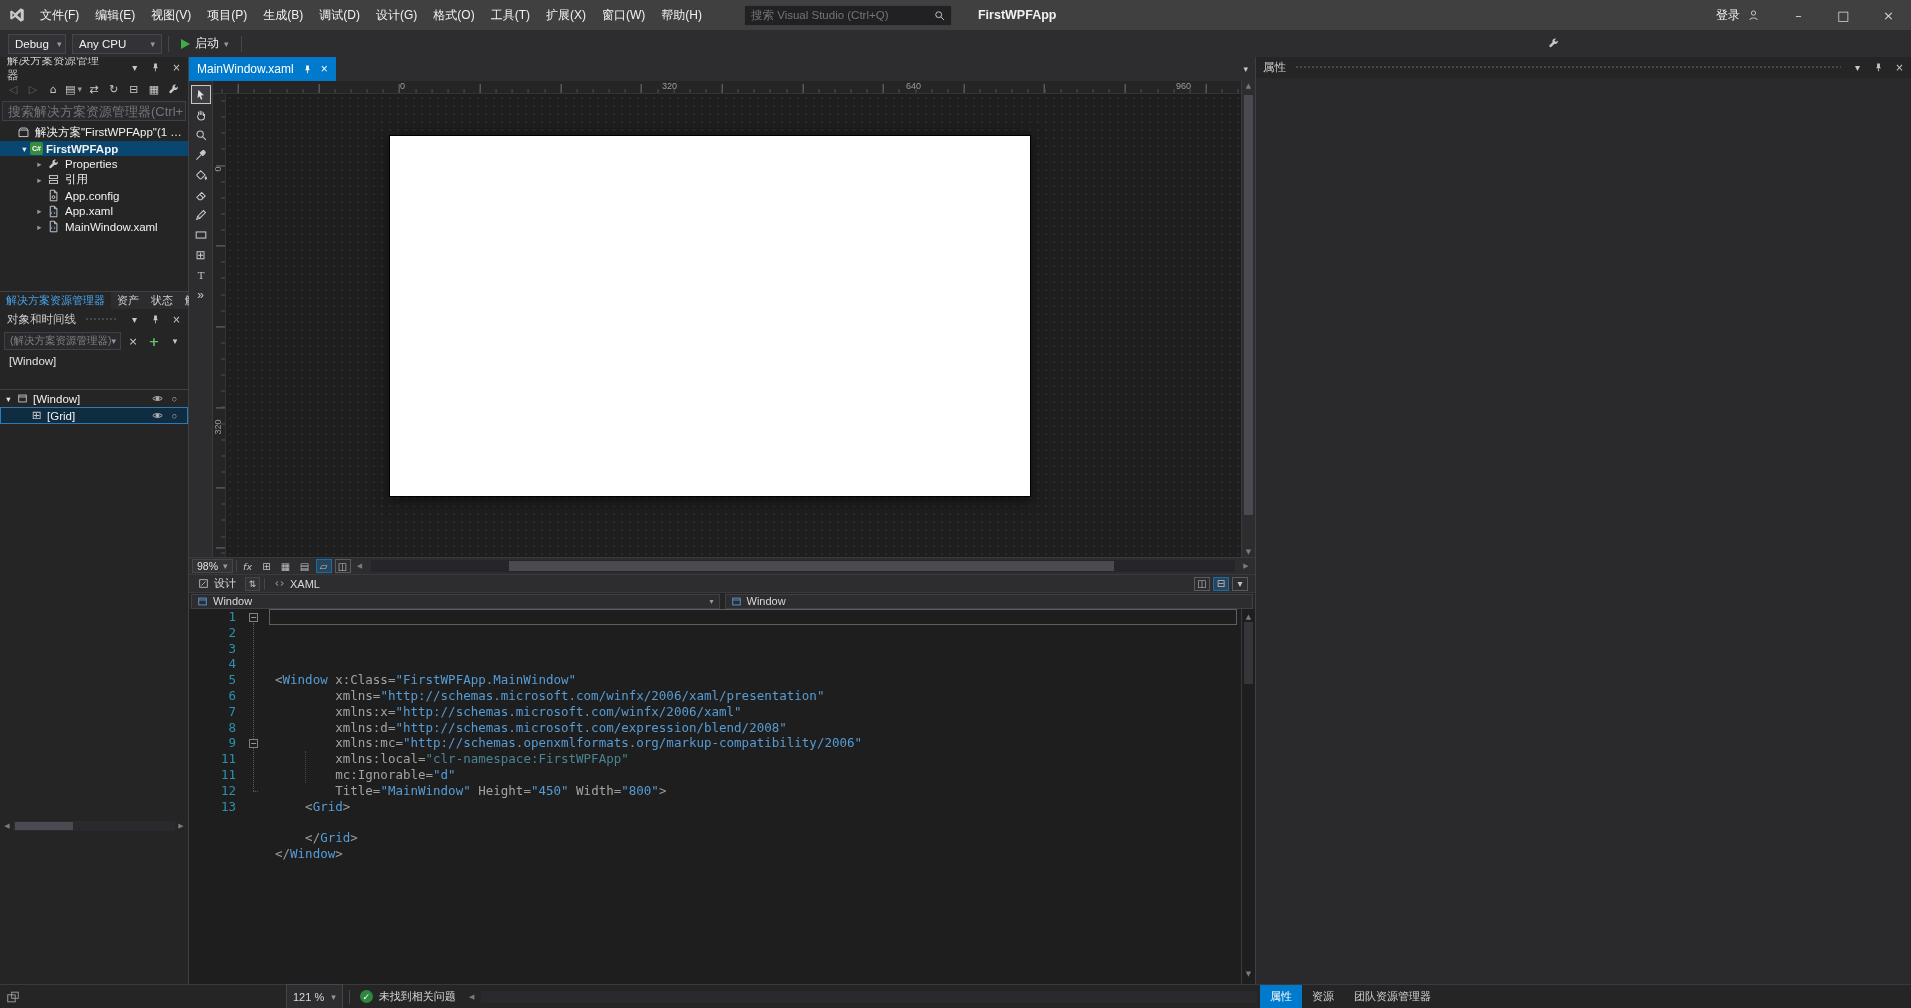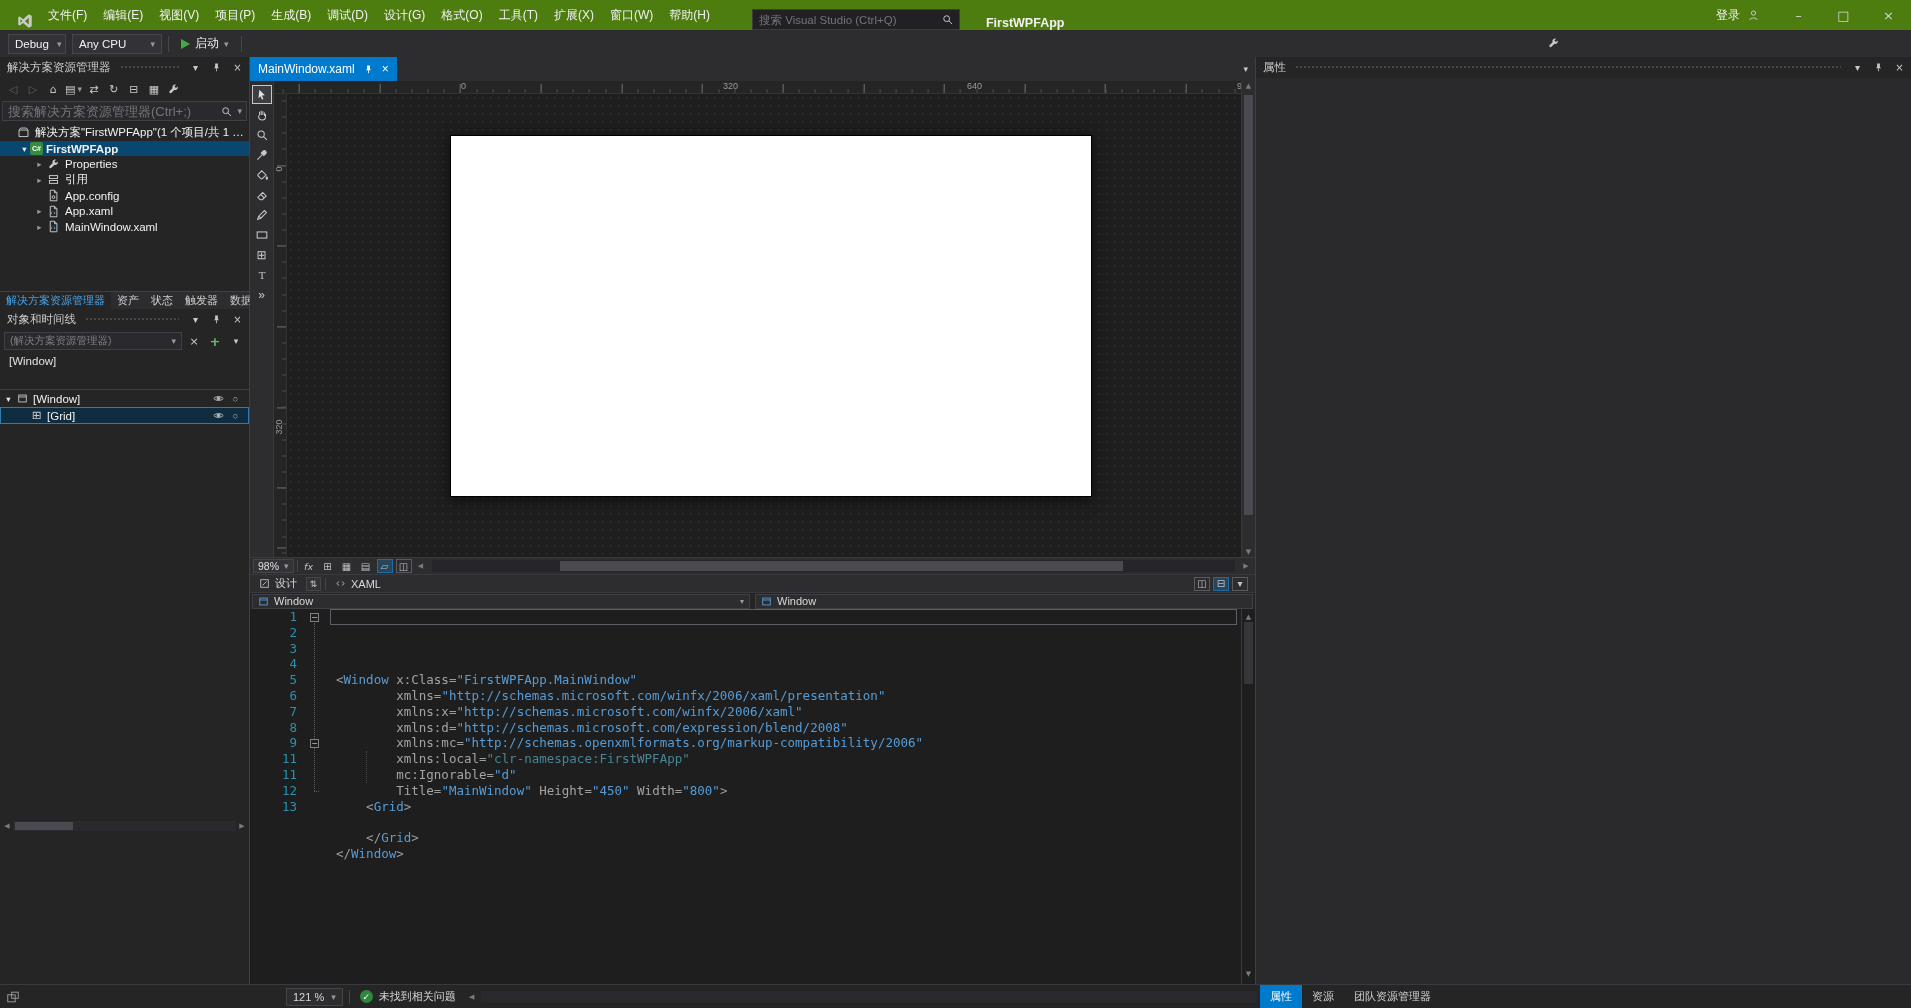--- a/index.html
+++ b/index.html
@@ -4,21 +4,21 @@
 <style>
   *{box-sizing:border-box;margin:0;padding:0}
   html,body{width:1911px;height:1008px;overflow:hidden}
   body{background:#2d2d30;color:#f1f1f1;font-family:"Liberation Sans",sans-serif;font-size:12px}
   .icon,.chev,.tbtn,.ph-btn,.win-btn,.mini-btn,.sb-arrow,.fold-box,.arrow,.glyph{font-family:"DejaVu Sans",sans-serif}
   .icon{display:inline-flex;align-items:center;justify-content:center;line-height:1;color:#c8c8c8}
   .icon svg{display:block}
   .chev{color:#999;font-size:9px}
 
   
-  #titlebar{height:30px;display:flex;align-items:flex-end;padding-left:16px;background:#4d7c0f}
+  #titlebar{height:30px;display:flex;align-items:center;padding-left:8px;background:#404040}
   #menubar{display:flex;margin-left:6px}
   .menu-item{padding:0 8px;line-height:30px;font-size:12px;color:#f1f1f1;cursor:default;white-space:nowrap}
   #qsearch{width:208px;height:21px;background:#212124;border:1px solid #3d3d41;display:flex;align-items:center;margin-left:34px}
   #qsearch input{flex:1;background:transparent;border:0;outline:0;color:#8f8f8f;font-size:11.5px;padding:0 6px;font-family:inherit}
   #qsearch .icon{margin-right:5px}
   #app-title{font-weight:bold;margin-left:26px;font-size:12.5px;white-space:nowrap}
   #tb-right{margin-left:auto;display:flex;align-items:center}
   #signin{display:flex;align-items:center;gap:7px;margin-right:16px;font-size:12px}
   #win-controls{display:flex}
   .win-btn{width:45px;height:30px;display:flex;align-items:center;justify-content:center;color:#d4d4d4;font-size:13px}
@@ -31,21 +31,21 @@
   .play{width:0;height:0;border-left:9px solid #3ead46;border-top:5.5px solid transparent;border-bottom:5.5px solid transparent}
   #toolbar-far{position:absolute;left:1544px;top:4px}
   .tbtn{height:18px;min-width:18px;display:inline-flex;align-items:center;justify-content:center;color:#c8c8c8;font-size:11px;padding:0 1px}
   .tbtn.dis{opacity:.38}
   .green-plus{color:#6abe6a;font-size:13px;font-weight:bold}
 
   
   #main{display:flex;height:927px}
 
   
-  #left-col{width:250px;background:#252526;border-right:1px solid #3f3f46;display:flex;flex-direction:column;flex:none}
+  #left-col{width:189px;background:#252526;border-right:1px solid #3f3f46;display:flex;flex-direction:column;flex:none}
   .panel-header{height:21px;display:flex;align-items:center;padding:0 4px 0 7px;font-size:11.5px;color:#cccccc;gap:6px;flex:none}
   .grab-dots{flex:1;height:5px;background-image:radial-gradient(#47474d 1px,transparent 1.1px);background-size:4px 4px;margin:0 3px}
   .ph-btn{width:15px;height:15px;display:flex;align-items:center;justify-content:center;color:#c8c8c8;font-size:10px}
   #se-panel{height:234px;display:flex;flex-direction:column;overflow:hidden;flex:none}
   #se-toolbar{height:22px;display:flex;align-items:center;padding:0 4px;gap:2px;flex:none}
   #se-search{height:20px;margin:1px 2px 4px 2px;background:#2a2a2e;border:1px solid #3f3f46;display:flex;align-items:center;flex:none}
   #se-search input{flex:1;background:transparent;border:0;outline:0;color:#808080;font-size:13px;padding:0 5px;font-family:Liberation Sans, sans-serif}
   #se-search .icon{margin-right:4px}
   .tree{font-size:11.5px;overflow:hidden}
   .trow{height:15.7px;display:flex;align-items:center;white-space:nowrap;padding-right:4px}
@@ -151,21 +151,21 @@
   #editor-vscroll .thumb{position:absolute;left:2px;right:2px;top:13px;height:62px;background:#35353a}
 
   
   #right-col{width:655px;background:#252526;display:flex;flex-direction:column;flex:none}
   #props-body{flex:1;background:#2a2a2d}
 
   
   #statusbar{height:24px;background:#252526;border-top:1px solid #3a3a3e;display:flex;align-items:center}
   #dock-icon{width:26px;display:flex;justify-content:center}
   #sb-spacer1{width:260px;flex:none}
-  #ed-zoom{height:18px;border:1px solid #46464a;background:#2d2d30;display:flex;align-items:center;gap:7px;padding:4px 6px;font-size:11px;color:#d8d8d8}
+  #ed-zoom{height:18px;border:1px solid #46464a;background:#2d2d30;display:flex;align-items:center;gap:7px;padding:12px 6px;font-size:11px;color:#d8d8d8}
   #health{display:flex;align-items:center;gap:6px;padding:0 10px;font-size:11px;color:#d8d8d8;white-space:nowrap}
   .check-circle{width:13px;height:13px;border-radius:50%;background:#2d883d;color:#fff;font-size:9px;display:flex;align-items:center;justify-content:center;font-family:"DejaVu Sans",sans-serif}
   #sb-track{flex:1;height:12px;background:#2a2a2e;margin:0 3px}
   #status-tabs{display:flex;height:24px;flex:none}
   .stab{padding:0 10px;display:flex;align-items:center;font-size:11px;color:#d0d0d0;white-space:nowrap}
   .stab.active{background:#007acc;color:#fff}
   #sb-spacer2{width:470px;flex:none}
 </style>
 </head>
 <body>

